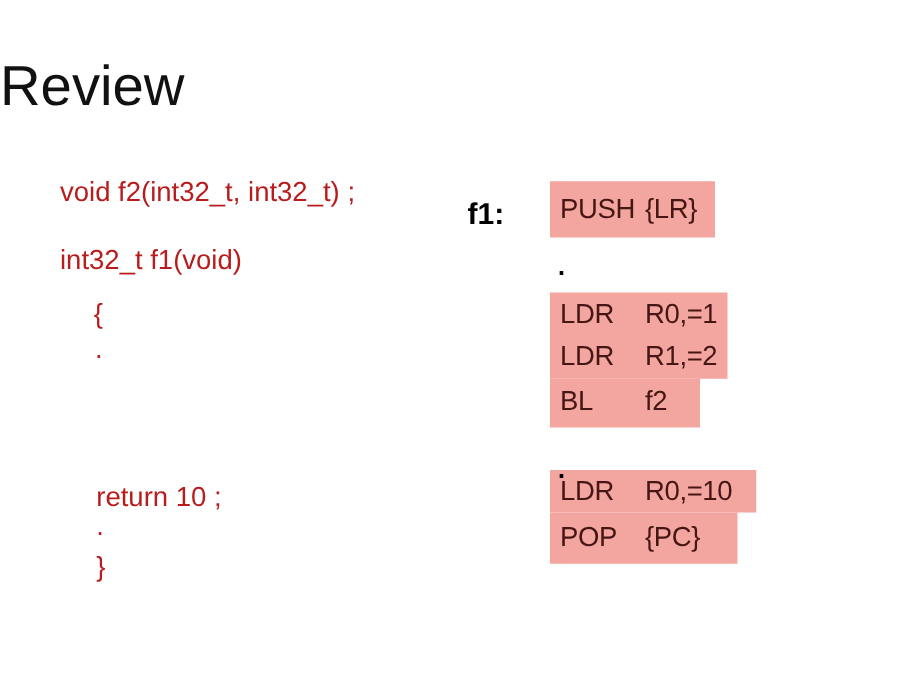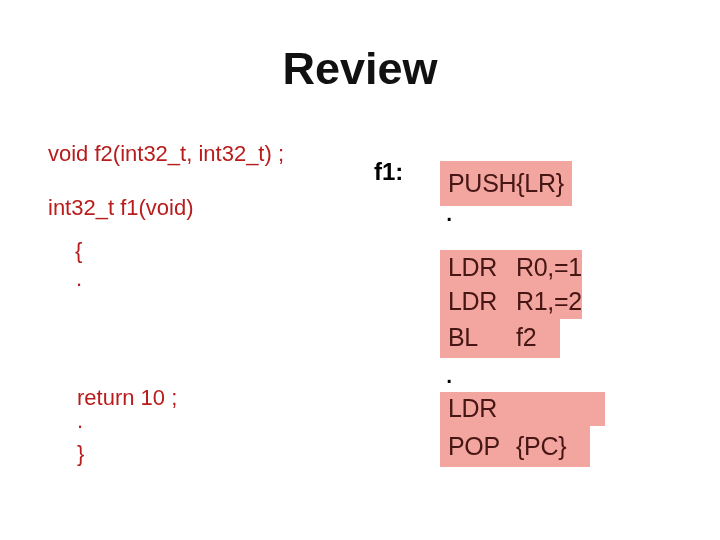--- a/index.html
+++ b/index.html
@@ -1,22 +1,22 @@
 <!DOCTYPE html>
 <html><head>
 <meta charset="utf-8">
 <style>
   html,body{margin:0;padding:0;background:#ffffff;}
   .slide{position:relative;width:720px;height:540px;background:#ffffff;overflow:hidden;
          font-family:"Liberation Sans",sans-serif;}
-  .title{position:absolute;left:0;top:46px;width:100%;text-align:center;
-         font-size:45px;line-height:1.0;color:#111111;font-weight:bold;}
+  .title{position:absolute;left:0;top:46px;width:100%;text-align:left;
+         font-size:45px;line-height:1.0;color:#111111;}
   .cline{position:absolute;font-size:22px;line-height:26px;color:#b91c1c;white-space:pre;}
   .asm-label{position:absolute;left:374px;top:158px;font-size:24px;line-height:28px;color:#000000;font-weight:bold;}
-  .hl{position:absolute;background:#f3a5a0;color:#451613;font-size:25px;letter-spacing:-0.3px;margin-top:16px;}
+  .hl{position:absolute;background:#f3a5a0;color:#451613;font-size:22px;letter-spacing:-0.3px;}
   .row{display:flex;padding-left:8px;white-space:pre;}
   .mn{display:inline-block;min-width:68px;}
   .dot{position:absolute;font-size:30px;line-height:30px;color:#000000;z-index:5;}
 </style>
 </head>
 <body>
 
 <div class="slide">
 
   <div class="title">Review</div>
@@ -51,21 +51,21 @@
   <div class="hl" style="left:440px;top:303px;width:120px;height:39px">
     <div class="row" style="line-height:34px;padding-top:1px">
       <span class="mn">BL</span><span>f2</span>
     </div>
   </div>
 
   <div class="dot" style="left:445px;top:358px">.</div>
 
   <div class="hl" style="left:440px;top:376px;width:165px;height:34px">
     <div class="row" style="line-height:33px">
-      <span class="mn">LDR</span>
+      <span class="mn">LDR</span><span>R0,=10</span>
     </div>
   </div>
 
   <div class="hl" style="left:440px;top:410px;width:150px;height:41px">
     <div class="row" style="line-height:36px;padding-top:2px">
       <span class="mn">POP</span><span>{PC}</span>
     </div>
   </div>
 
 </div>

